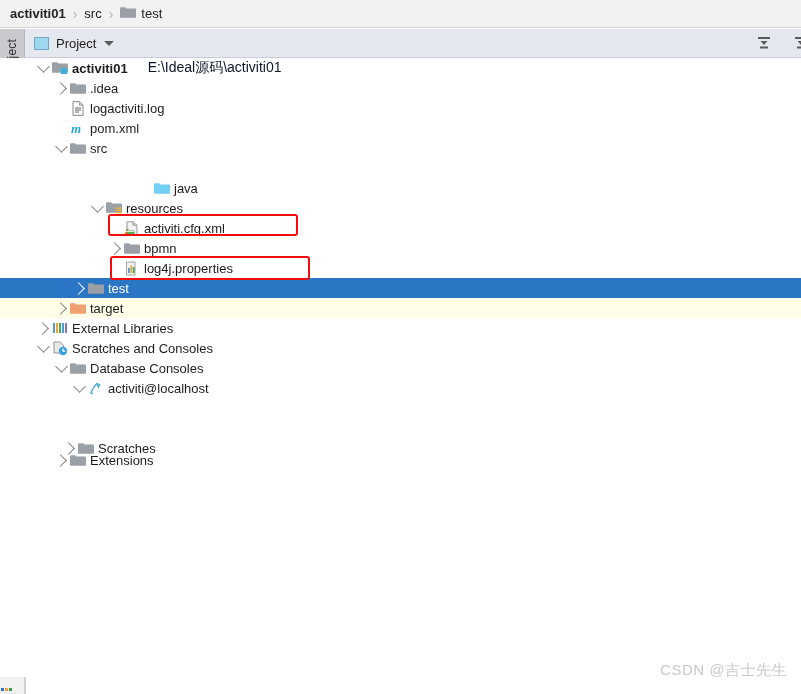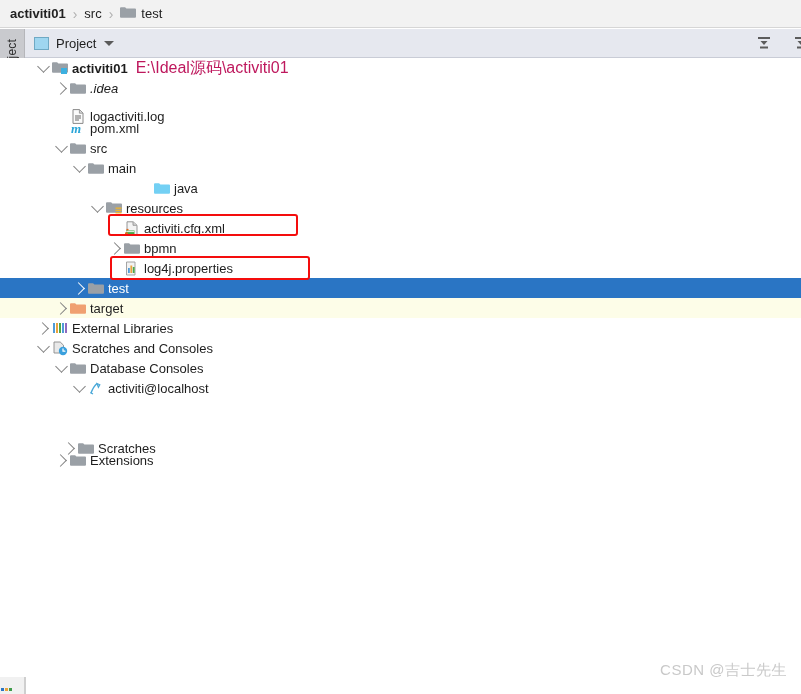--- a/index.html
+++ b/index.html
@@ -102,21 +102,21 @@
   .arrow-right { transform: rotate(-45deg); margin-left: -2px; }
   .arrow-down { transform: rotate(45deg); margin-top: -3px; }
   .tree-row.selected .arrow-right,
   .tree-row.selected .arrow-down { border-color: #ffffff; }
   .icon-slot {
     flex: 0 0 auto; width: 20px; height: 20px;
     display: flex; align-items: center; justify-content: center;
   }
   .row-label { margin-left: 2px; }
   .row-label.bold { font-weight: bold; }
-  .row-path { margin-left: 8px; color: #be185d; font-size: 16px; }
+  .row-path { margin-left: 20px; color: #0f172a; font-size: 14px; }
 
   
   .red-box {
     position: absolute; border: 2px solid #f40d0d;
     border-radius: 3px; background: transparent; pointer-events: none;
   }
 
   
   .watermark {
     position: absolute; right: 14px; bottom: 14px;
@@ -202,33 +202,33 @@
         </span>
         <span class="icon-slot">
           <svg width="17" height="14" viewBox="0 0 17 14">
             <path d="M0 2.2a1 1 0 0 1 1-1h4.1l1.3 1.4H15a1 1 0 0 1 1 1v7.2a1 1 0 0 1-1 1H1a1 1 0 0 1-1-1z" fill="#9aa0a6"></path>
             <rect x="9" y="7" width="6" height="6" fill="#3cb0e0"></rect>
           </svg>
         </span>
         <span class="row-label bold">activiti01</span>
         <span class="row-path">E:\Ideal源码\activiti01</span>
       </div>
-      <div class="tree-row" style="top: 20px; font-style: italic;">
+      <div class="tree-row" style="top: 20px;">
         <span class="row-indent" style="width: 54px;"></span>
         <span class="arrow">
           <i class="arrow-right"></i>
         </span>
         <span class="icon-slot">
           <svg width="16" height="13" viewBox="0 0 16 13">
             <path d="M0 2.2a1 1 0 0 1 1-1h4.1l1.3 1.4H15a1 1 0 0 1 1 1v7.2a1 1 0 0 1-1 1H1a1 1 0 0 1-1-1z" fill="#9aa0a6"></path>
           </svg>
         </span>
         <span class="row-label">.idea</span>
       </div>
-      <div class="tree-row" style="top: 48px;">
+      <div class="tree-row" style="top: 40px;">
         <span class="row-indent" style="width: 54px;"></span>
         <span class="arrow"></span>
         <span class="icon-slot">
           <svg width="12" height="15" viewBox="0 0 12 15">
             <path d="M1 0.6h6.6L11 4v10.4H1z" fill="#fbfbfb" stroke="#8a8a8a" stroke-width="1"></path>
             <path d="M7.4 0.8v3.4H11" fill="#d8d8d8" stroke="#8a8a8a" stroke-width="0.8"></path>
             <rect x="3" y="6.5" width="6" height="1" fill="#6b6b6b"></rect>
             <rect x="3" y="8.5" width="6" height="1" fill="#6b6b6b"></rect>
             <rect x="3" y="10.5" width="4" height="1" fill="#6b6b6b"></rect>
           </svg>
@@ -249,32 +249,20 @@
         <span class="row-indent" style="width: 54px;"></span>
         <span class="arrow">
           <i class="arrow-down"></i>
         </span>
         <span class="icon-slot">
           <svg width="16" height="13" viewBox="0 0 16 13">
             <path d="M0 2.2a1 1 0 0 1 1-1h4.1l1.3 1.4H15a1 1 0 0 1 1 1v7.2a1 1 0 0 1-1 1H1a1 1 0 0 1-1-1z" fill="#9aa0a6"></path>
           </svg>
         </span>
         <span class="row-label">src</span>
-      </div>
-      <div class="tree-row" style="top: 100px;">
-        <span class="row-indent" style="width: 72px;"></span>
-        <span class="arrow">
-          <i class="arrow-down"></i>
-        </span>
-        <span class="icon-slot">
-          <svg width="16" height="13" viewBox="0 0 16 13">
-            <path d="M0 2.2a1 1 0 0 1 1-1h4.1l1.3 1.4H15a1 1 0 0 1 1 1v7.2a1 1 0 0 1-1 1H1a1 1 0 0 1-1-1z" fill="#9aa0a6"></path>
-          </svg>
-        </span>
-        <span class="row-label">main</span>
       </div>
       <div class="tree-row" style="top: 120px; margin-left: 48px;">
         <span class="row-indent" style="width: 90px;"></span>
         <span class="arrow"></span>
         <span class="icon-slot">
           <svg width="16" height="13" viewBox="0 0 16 13">
             <path d="M0 2.2a1 1 0 0 1 1-1h4.1l1.3 1.4H15a1 1 0 0 1 1 1v7.2a1 1 0 0 1-1 1H1a1 1 0 0 1-1-1z" fill="#73d0f4"></path>
           </svg>
         </span>
         <span class="row-label">java</span>

